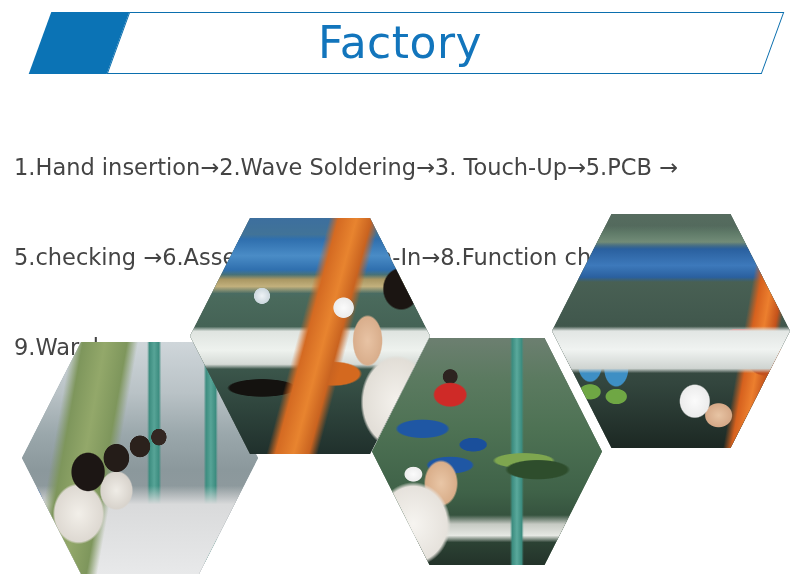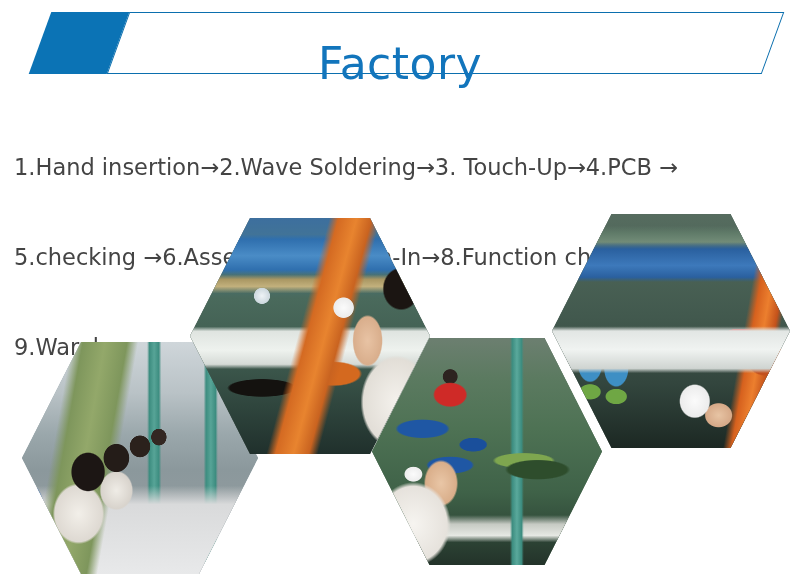--- a/index.html
+++ b/index.html
@@ -49,21 +49,20 @@
     top: 12px;
     width: 800px;
     height: 62px;
     line-height: 62px;
     text-align: center;
     color: #1275bc;
     font-size: 44px;
     font-weight: 400;
     letter-spacing: 0.5px;
     font-family: "DejaVu Sans", sans-serif;
-    margin-top: 21px;
   }
 
   
   #process-text {
     position: absolute;
     left: 14px;
     top: 92px;
     width: 772px;
     color: #444444;
     font-size: 22.5px;
@@ -213,21 +212,21 @@
 </head>
 <body>
 
 <div id="banner">
   <div id="banner-blue-shape"></div>
   <div id="banner-outline-shape"></div>
   <div id="banner-title">Factory</div>
 </div>
 
 <div id="process-text">
-  <span class="process-line">1.Hand insertion→2.Wave Soldering→3. Touch-Up→4.PCB →</span>
+  <span class="process-line">1.Hand insertion→2.Wave Soldering→3. Touch-Up→5.PCB →</span>
   <span class="process-line">5.checking →6.Assembly→7. Burn-In→8.Function checking→</span>
   <span class="process-line">9.Warehouse</span>
 </div>
 
 <div id="gallery">
 
   <div class="hex" id="hex-1">
     <div class="photo"></div>
   </div>
 

